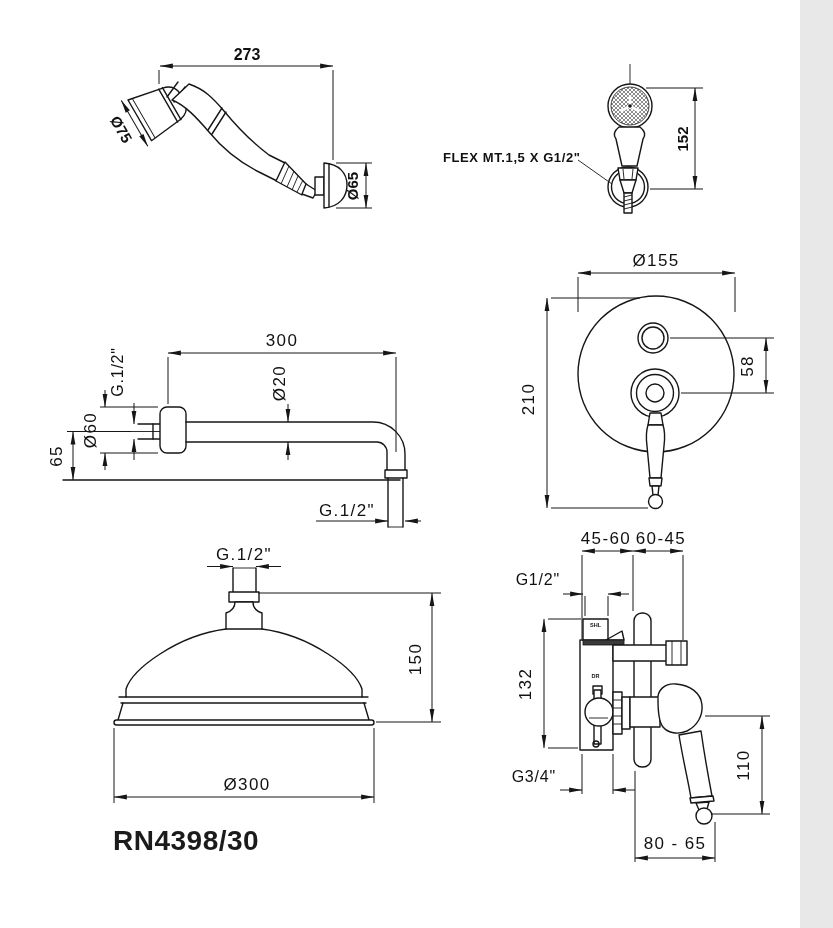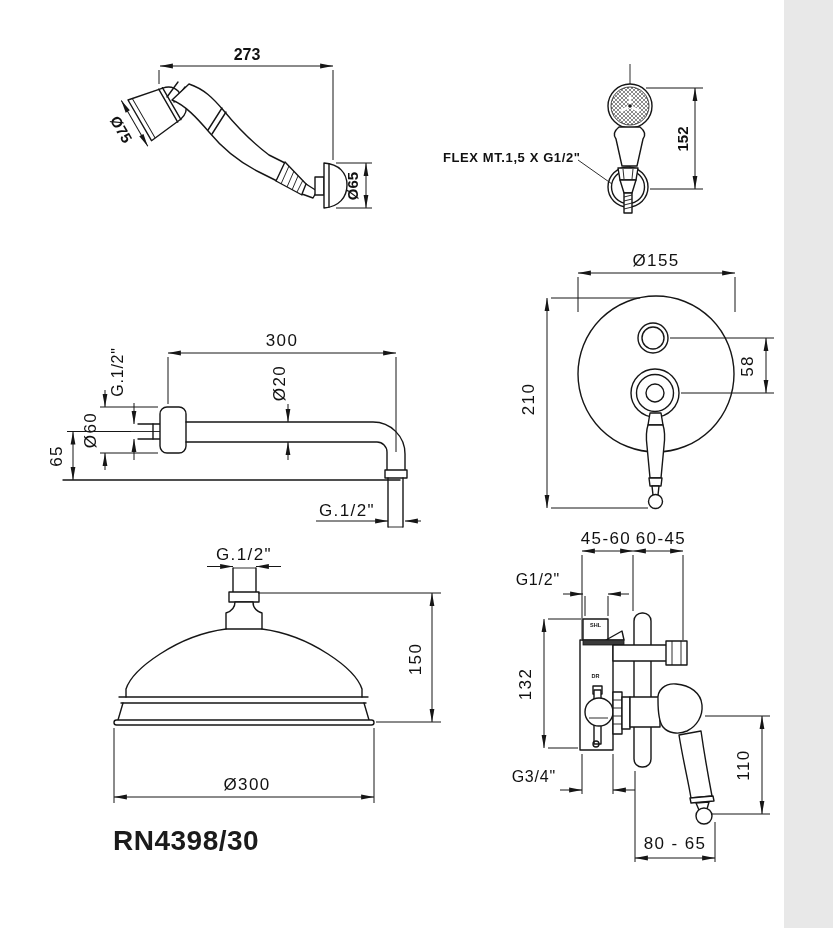--- a/index.html
+++ b/index.html
@@ -1,18 +1,18 @@
 <!DOCTYPE html>
 <html><head>
 <meta charset="utf-8">
 <style>
   html,body{margin:0;padding:0;background:#e8e8e8;}
   .page{
     position:relative;width:784px;height:928px;background:#ffffff;
-    font-family:"Liberation Sans",sans-serif;overflow:hidden;
+    font-family:"Liberation Sans",sans-serif;overflow:hidden;padding-left:16px;
   }
   svg{position:absolute;left:0;top:0;}
   .ln  {fill:none;stroke:#161616;stroke-width:1.4;stroke-linecap:round;stroke-linejoin:round;}
   .lnf {fill:#ffffff;stroke:#161616;stroke-width:1.4;stroke-linejoin:round;}
   .dk  {fill:#3a3a3a;stroke:#161616;stroke-width:0.8;}
   .dim {fill:none;stroke:#161616;stroke-width:1;}
   .thin{fill:none;stroke:#161616;stroke-width:0.9;}
   .tA  {font-family:"Liberation Sans",sans-serif;font-weight:700;font-size:16px;fill:#111;}
   .tA15{font-family:"Liberation Sans",sans-serif;font-weight:700;font-size:15px;fill:#111;}
   .tA12{font-family:"Liberation Sans",sans-serif;font-weight:700;font-size:13px;fill:#111;letter-spacing:0.6px;}

